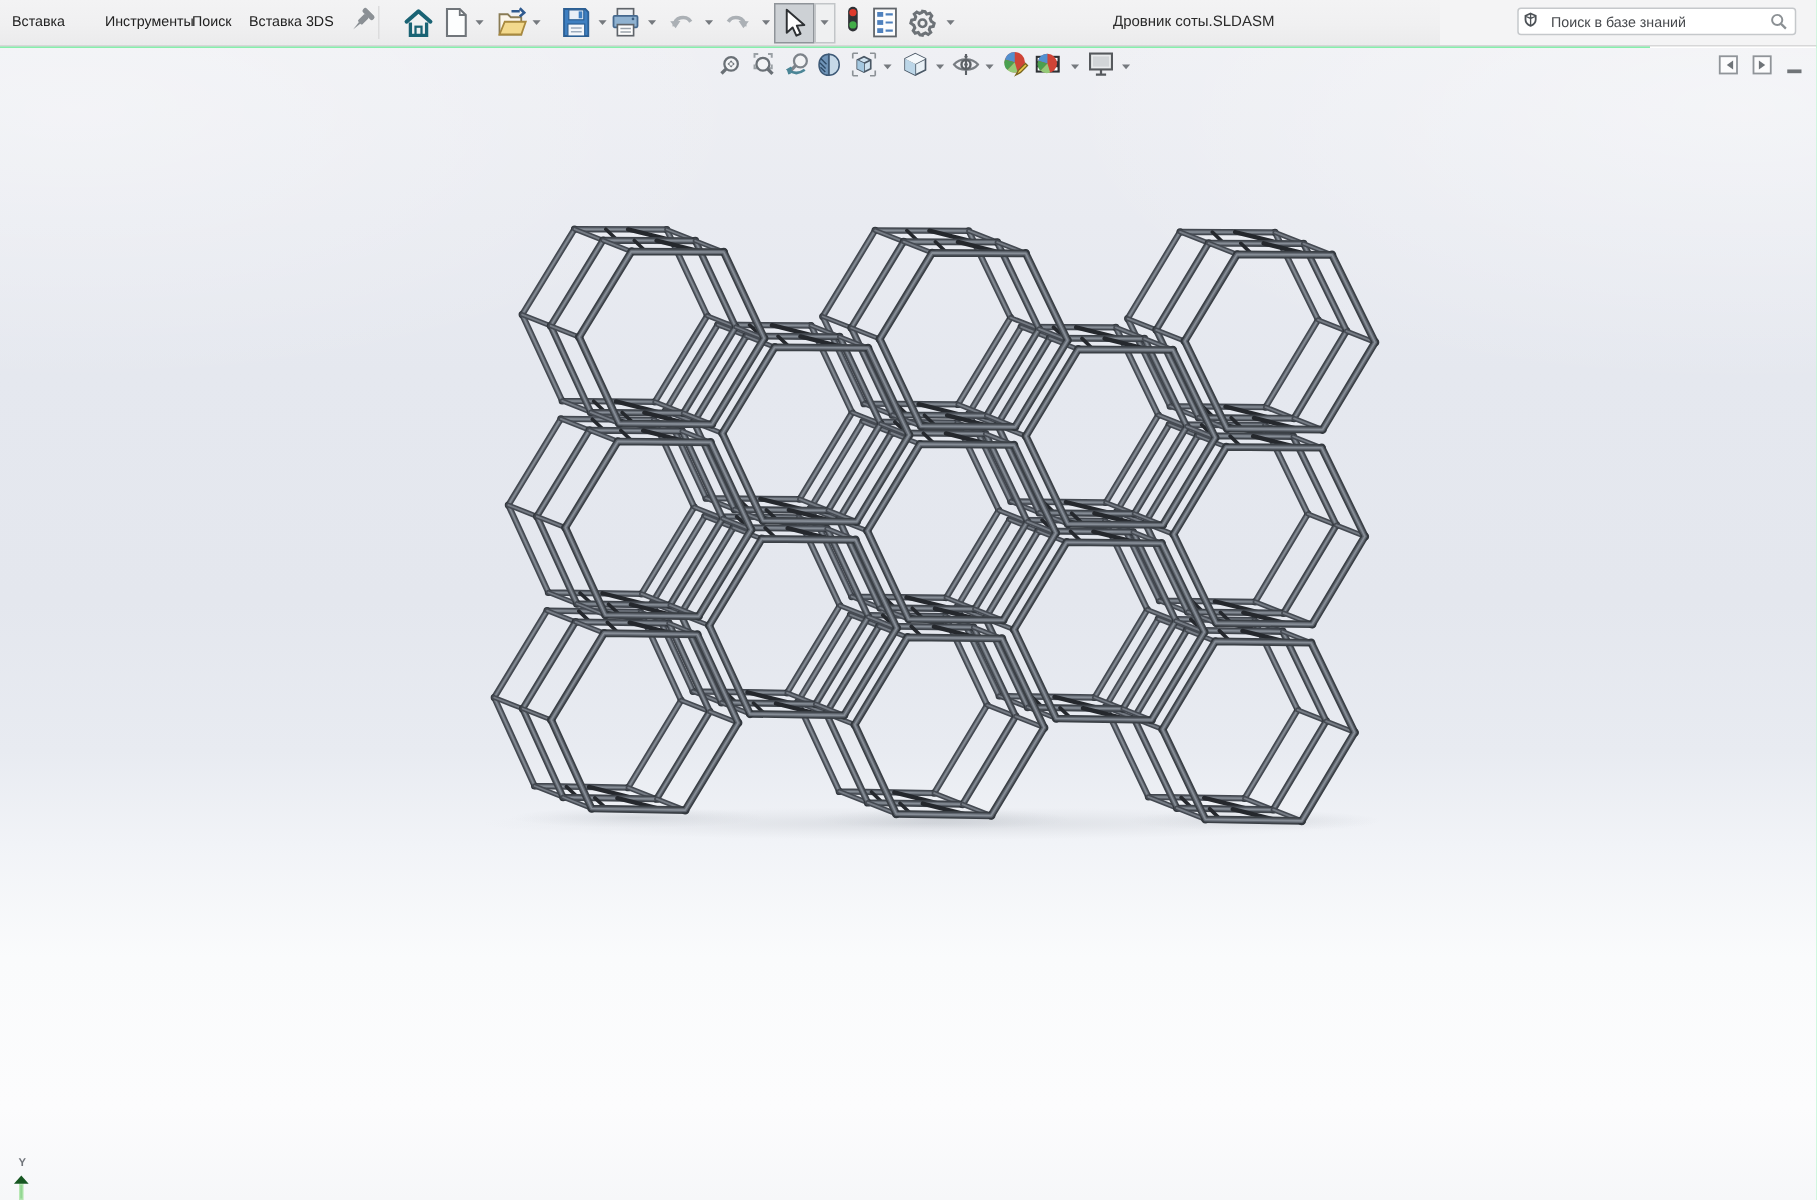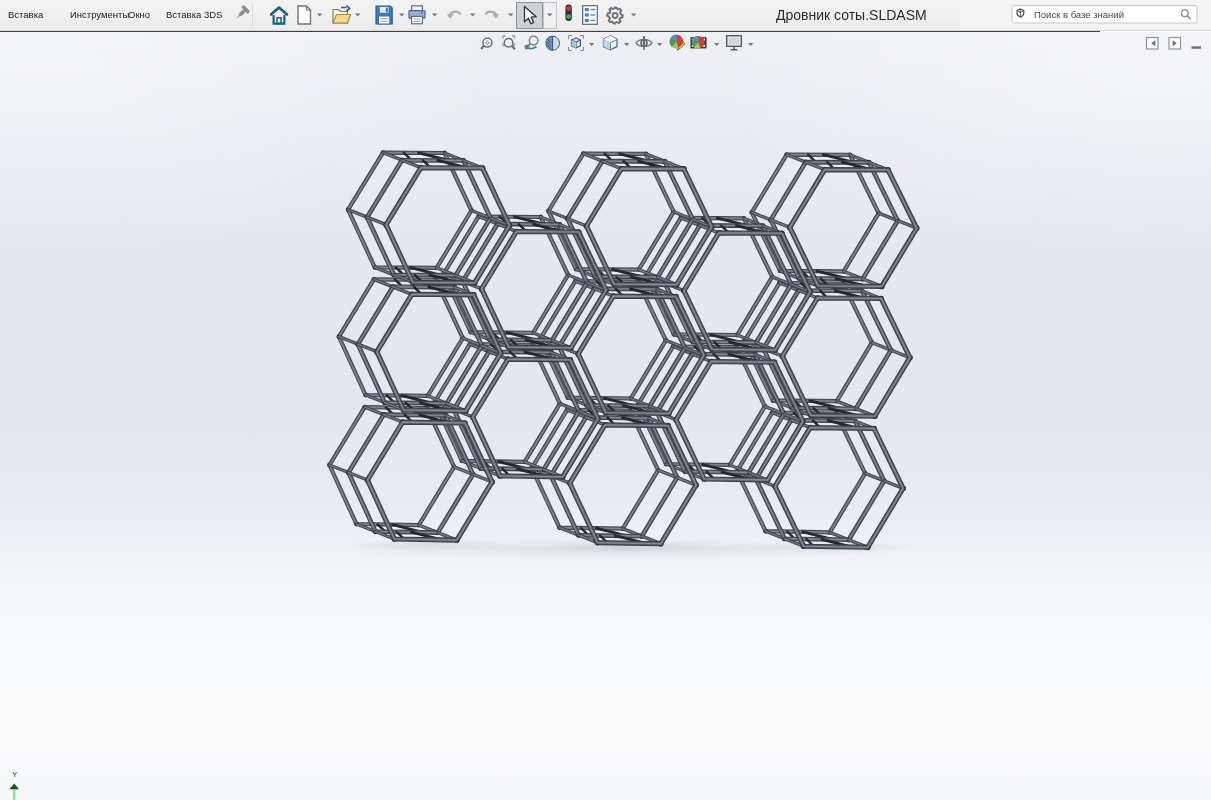--- a/index.html
+++ b/index.html
@@ -1,34 +1,34 @@
 <!DOCTYPE html>
 <html><head><meta charset="utf-8">
 <style>
 *{margin:0;padding:0;box-sizing:border-box}
 html,body{width:1211px;height:800px;overflow:hidden;font-family:"Liberation Sans",sans-serif}
-#app{position:relative;width:1100px;height:800px;background:#404040}
+#app{position:relative;width:1100px;height:800px;background:#86efac}
 #topbar{position:absolute;left:0;top:0;width:1211px;height:31px;
   background:linear-gradient(180deg,#f3f3f4 0%,#f0f0f1 55%,#ebebec 100%);
   border-bottom:1px solid #d7d7d8}
 .menu{position:absolute;top:0;height:30px;line-height:30px;font-size:9.5px;color:#222}
 #view{position:absolute;left:0;top:32px;width:1211px;height:768px;
   background:radial-gradient(ellipse 650px 260px at 1160px 40px, rgba(255,255,255,0.38), rgba(255,255,255,0) 72%),
   radial-gradient(ellipse 650px 260px at 50px 40px, rgba(255,255,255,0.33), rgba(255,255,255,0) 72%),
   linear-gradient(180deg,#eff0f4 0%,#e9ebf1 15%,#e5e8ef 28%,#e4e7ee 48%,#e8ebf1 61%,#f1f3f7 69%,#fafbfc 79%,#fcfcfd 92%,#f6f7f9 100%)}
 svg{position:absolute;left:0;top:0;display:block}
 </style></head>
 <body>
 <div id="app">
 <div id="topbar">
   <div class="menu" style="left:8px">Вставка</div>
   <div class="menu" style="left:70px">Инструменты</div>
-  <div class="menu" style="left:128px">Окно</div>
+  <div class="menu" style="left:128px">Поиск</div>
   <div class="menu" style="left:166px">Вставка 3DS</div>
-  <div class="menu" style="left:776px;font-size:14px;color:#2b2b2b">Дровник соты.SLDASM</div>
+  <div class="menu" style="left:742px;font-size:10px;color:#2b2b2b">Дровник соты.SLDASM</div>
   <svg width="1211" height="31" viewBox="0 0 1211 31">
         <rect x="960" y="0" width="251" height="30" fill="#f4f4f5"></rect>
 <g transform="translate(240,15) rotate(45)" fill="#8b9095">
           <rect x="-4.8" y="-9.8" width="9.6" height="3.6" rx="1.6"></rect>
           <rect x="-2" y="-6.6" width="4" height="7" rx="1"></rect>
           <path d="M-0.8 0 L0.8 0 L0 6.5 Z"></path>
         </g>
 <g transform="translate(270,6)">
 <path d="M1 8.5 L9 1.5 L17 8.5" fill="none" stroke="#1a6374" stroke-width="2.6" stroke-linecap="round" stroke-linejoin="round"></path>
 <path d="M3.6 9 V17.6 H14.4 V9" fill="none" stroke="#1a6374" stroke-width="2.2"></path>

